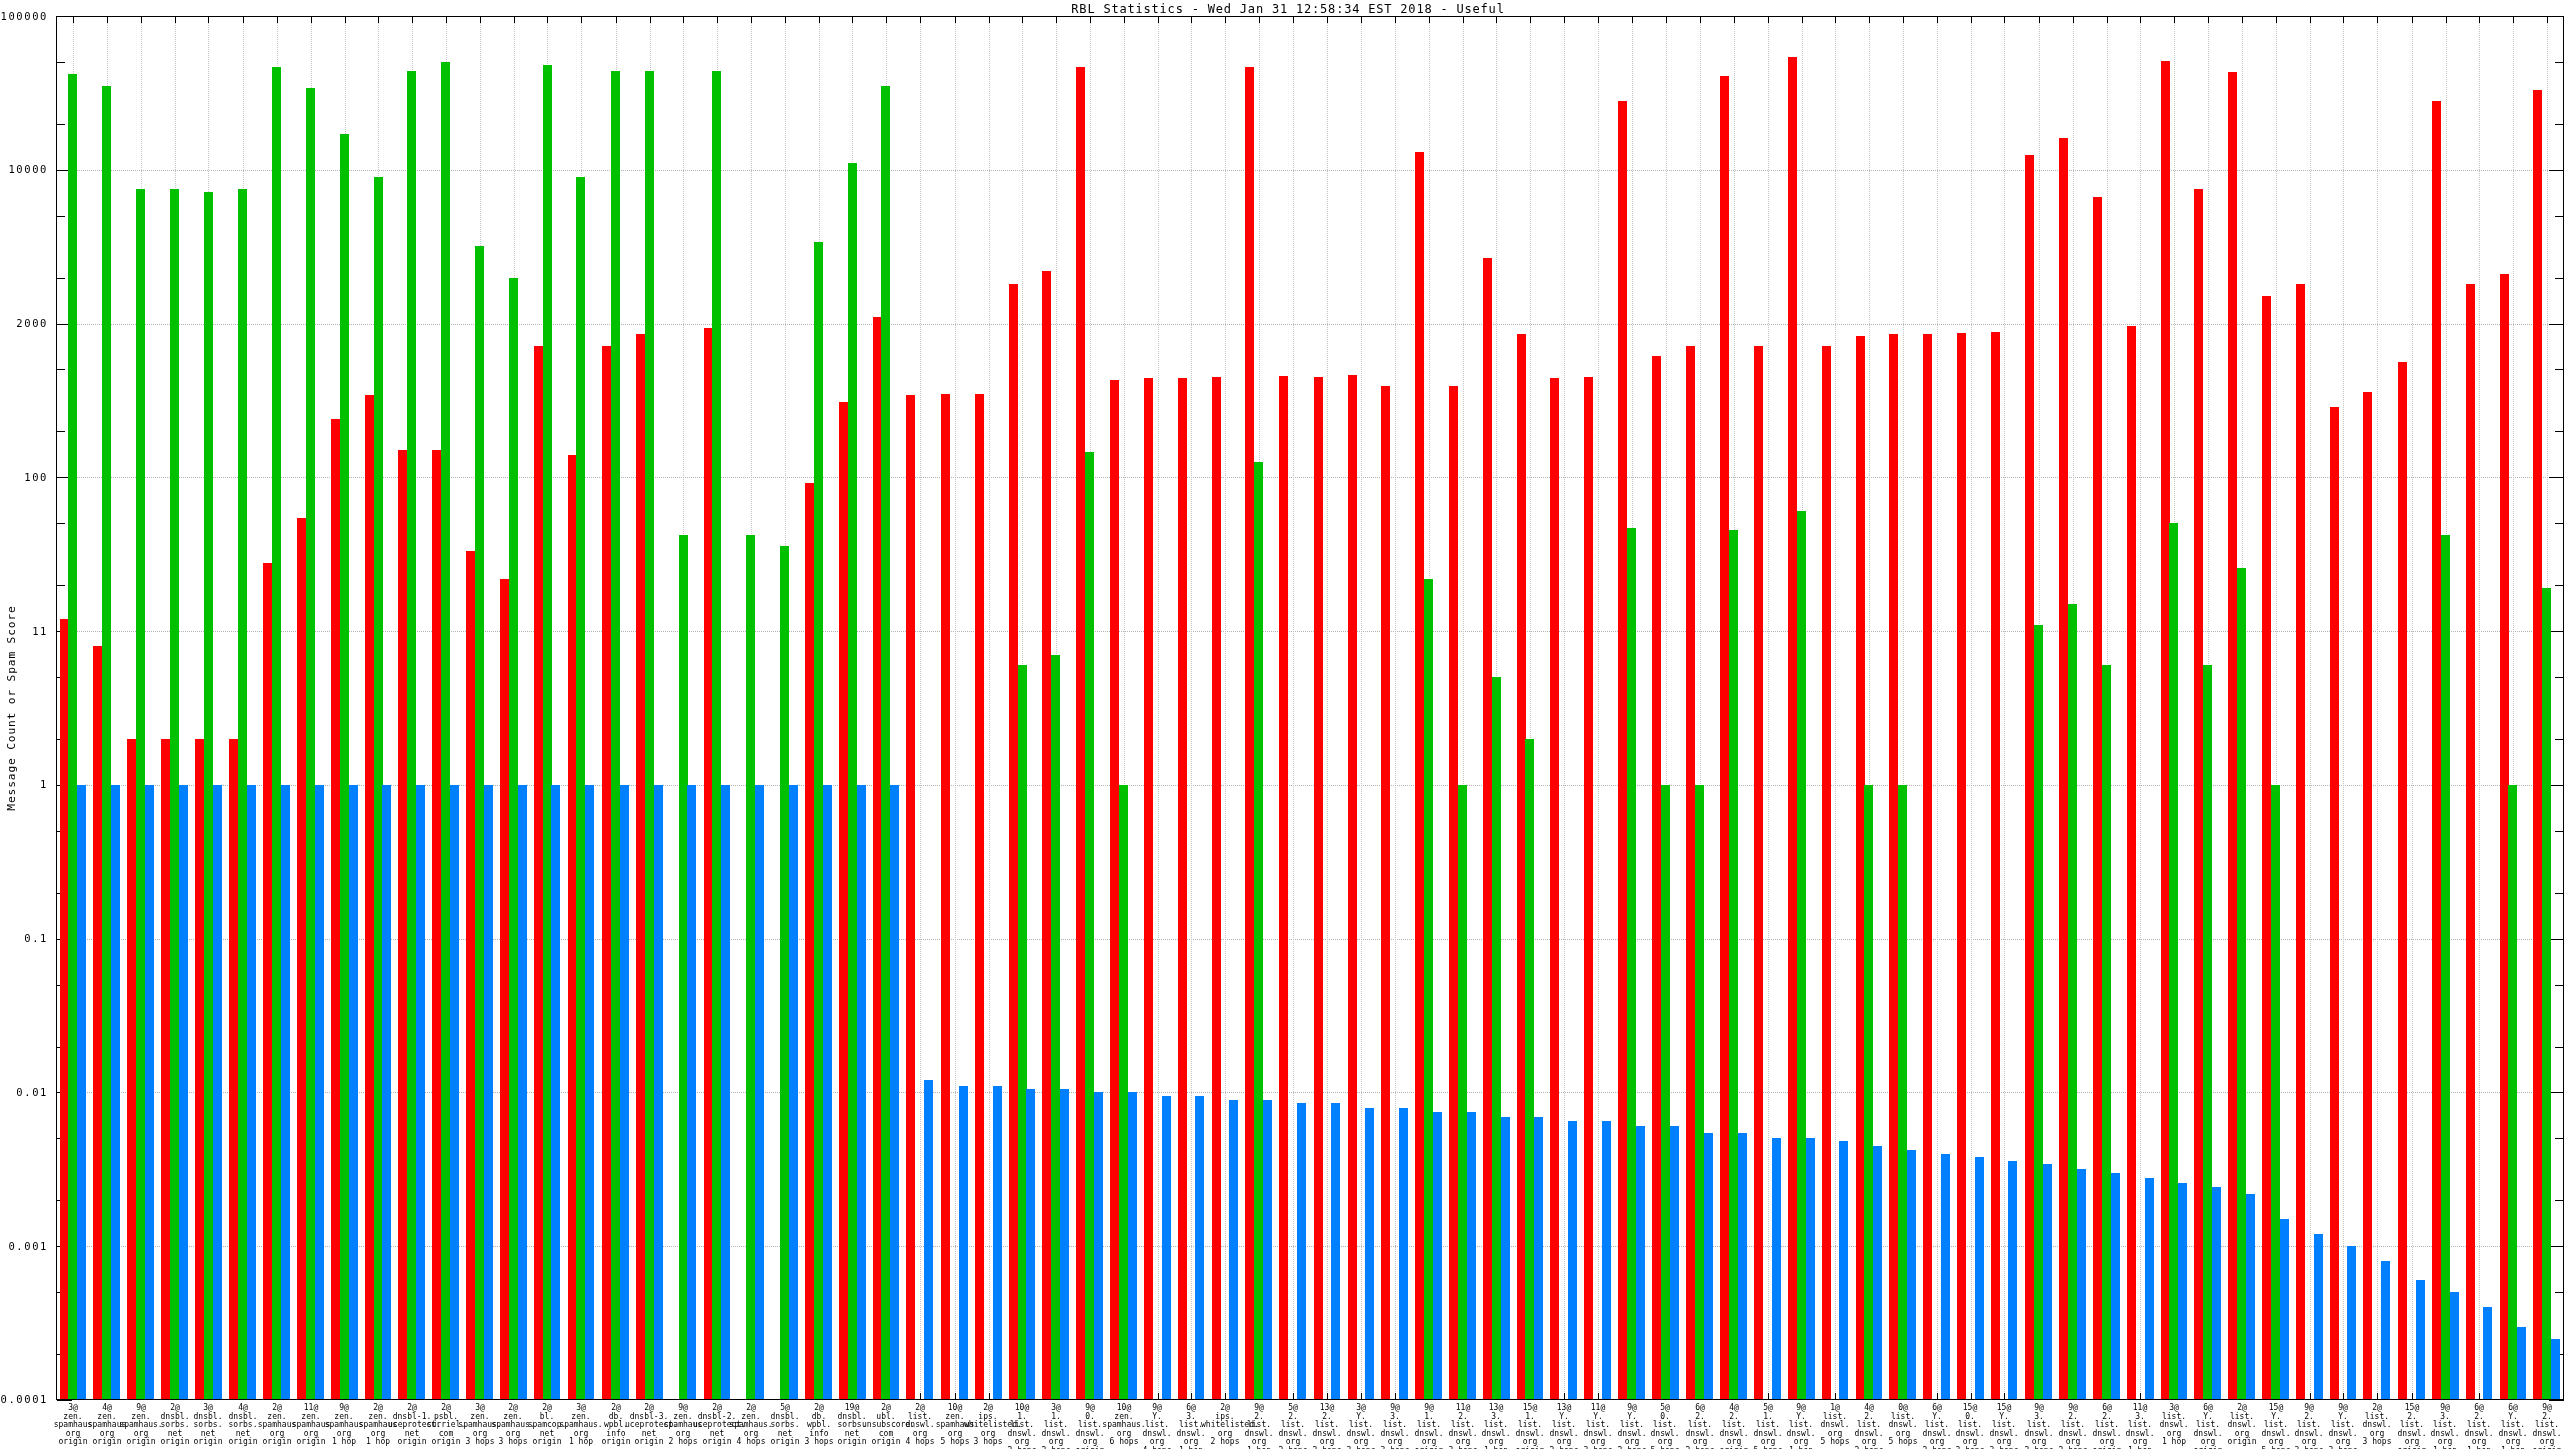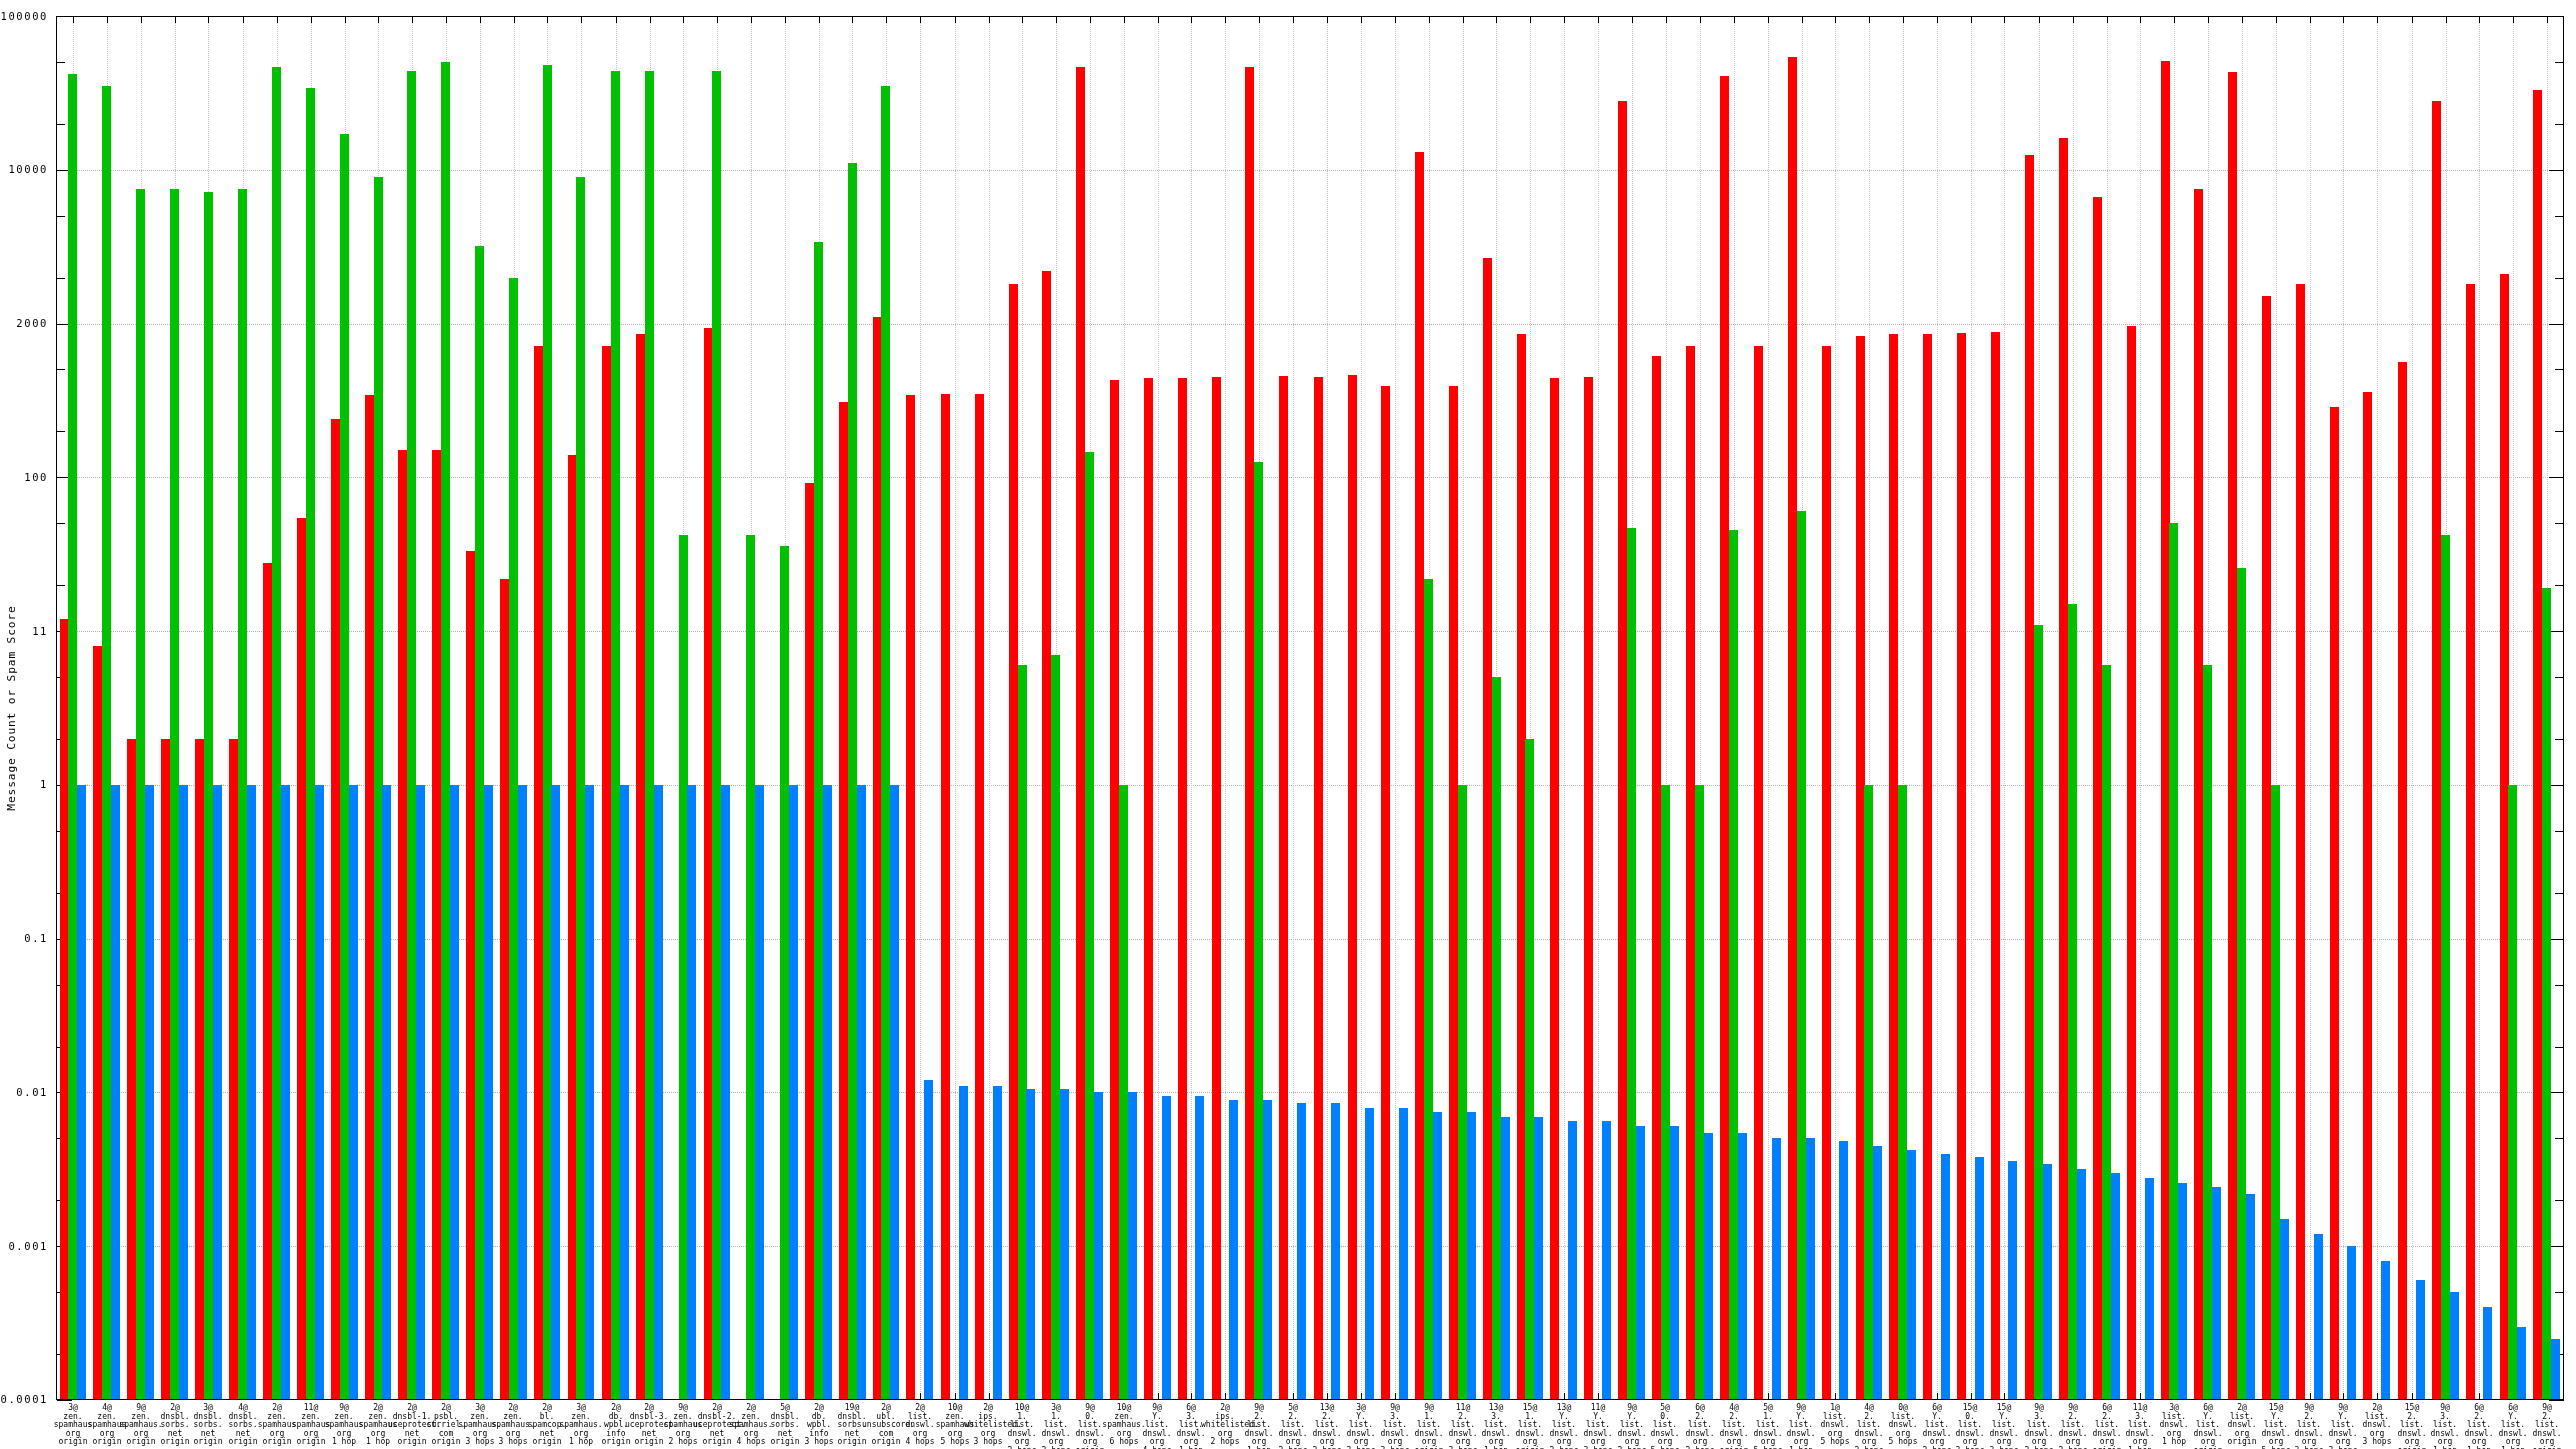--- a/index.html
+++ b/index.html
@@ -16,20 +16,21 @@
   .y-tick-label { font-size:10.5px; letter-spacing:1.6px; text-align:right; white-space:nowrap; }
   .bar { width:8.9px; }
   .x-group-label { font-size:8px; line-height:8.5px; text-align:center; white-space:pre-line; width:48px; }
   #legend { z-index:5; }
   .legend-row { position:absolute; height:9.7px; }
 </style>
 </head>
 <body>
 
 <div id="page">
+  <div id="chart-title" class="abs">RBL Statistics - Wed Jan 31 12:58:34 EST 2018 - Useful</div>
   <div id="y-axis-title" class="abs">Message Count or Spam Score</div>
   <div id="plot" class="abs">
       <div class="abs y-tick-label" style="left: 0px; width: 48px; top: 9.7px;">100000</div>
       <div class="abs tick" style="left: 57px; width: 14.5px; height: 0.8px; top: 16px;"></div>
       <div class="abs tick" style="left: 2549px; width: 14.5px; height: 0.8px; top: 16px;"></div>
       <div class="abs gridline-h" style="left: 56px; width: 2508px; top: 170px;"></div>
       <div class="abs y-tick-label" style="left: 0px; width: 48px; top: 163px;">10000</div>
       <div class="abs tick" style="left: 57px; width: 14.5px; height: 0.8px; top: 170px;"></div>
       <div class="abs tick" style="left: 2549px; width: 14.5px; height: 0.8px; top: 170px;"></div>
       <div class="abs tick" style="left: 57px; width: 8px; height: 0.8px; top: 124px;"></div>

